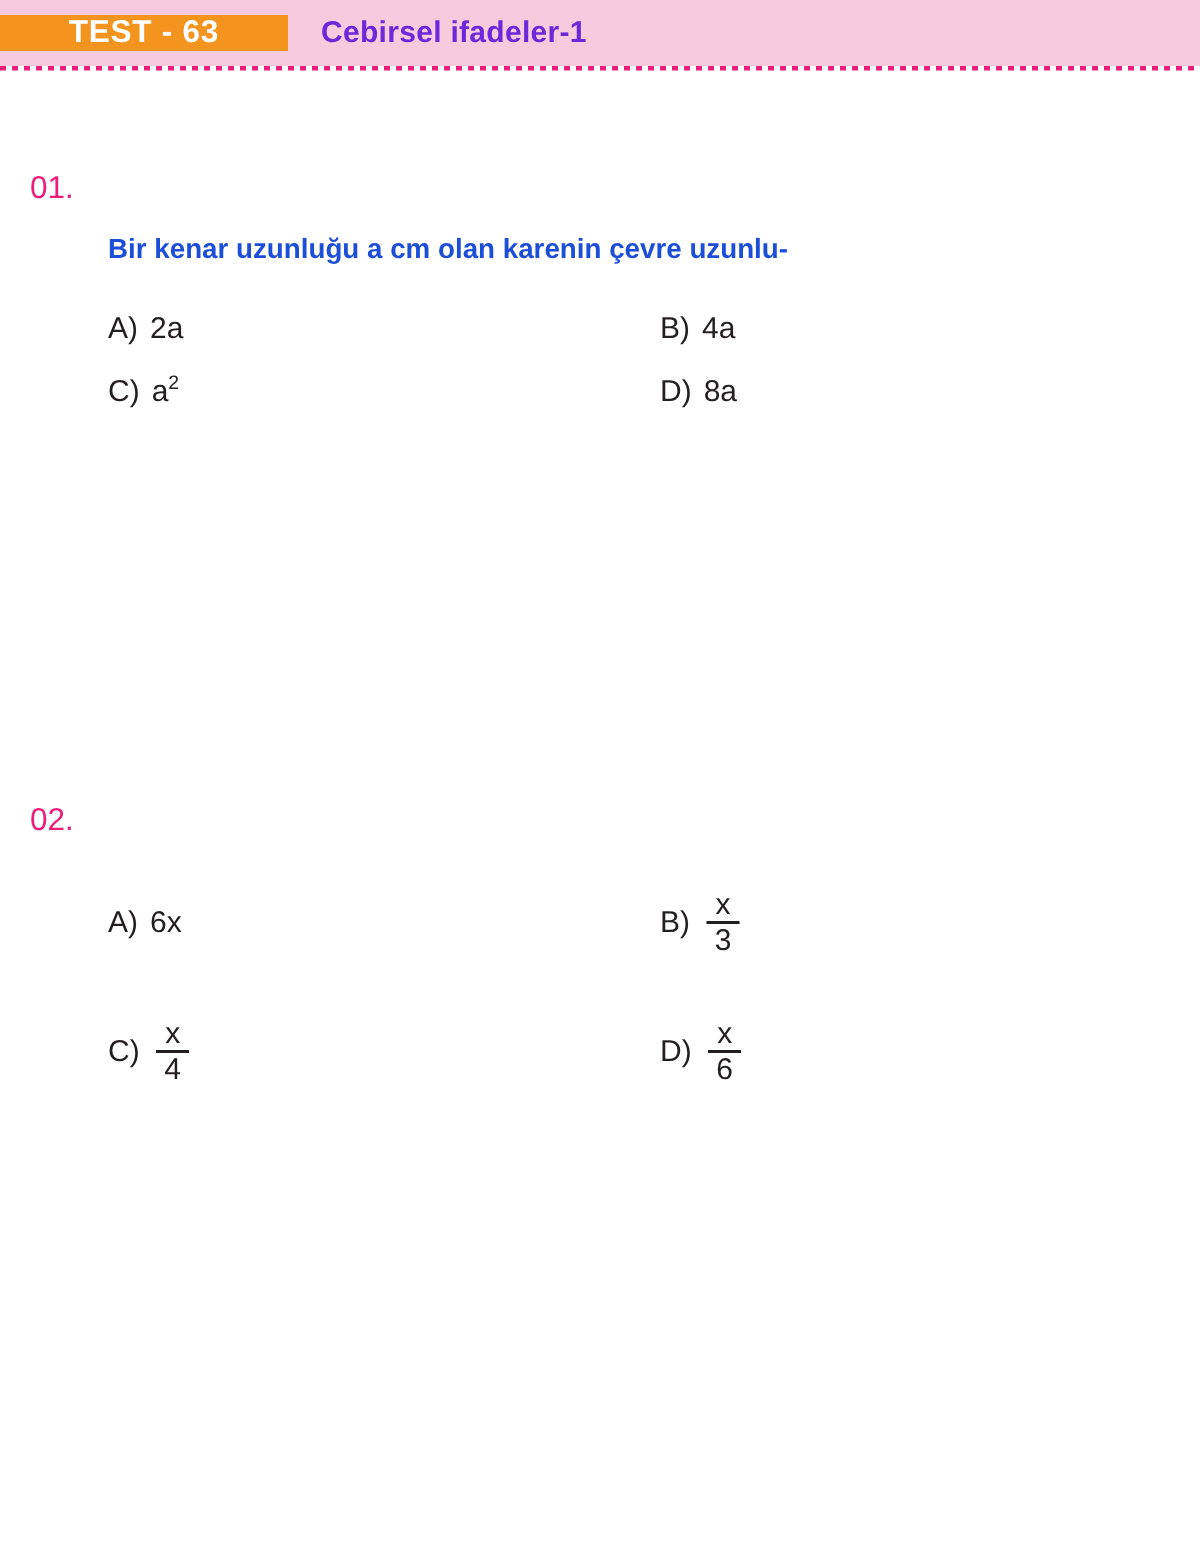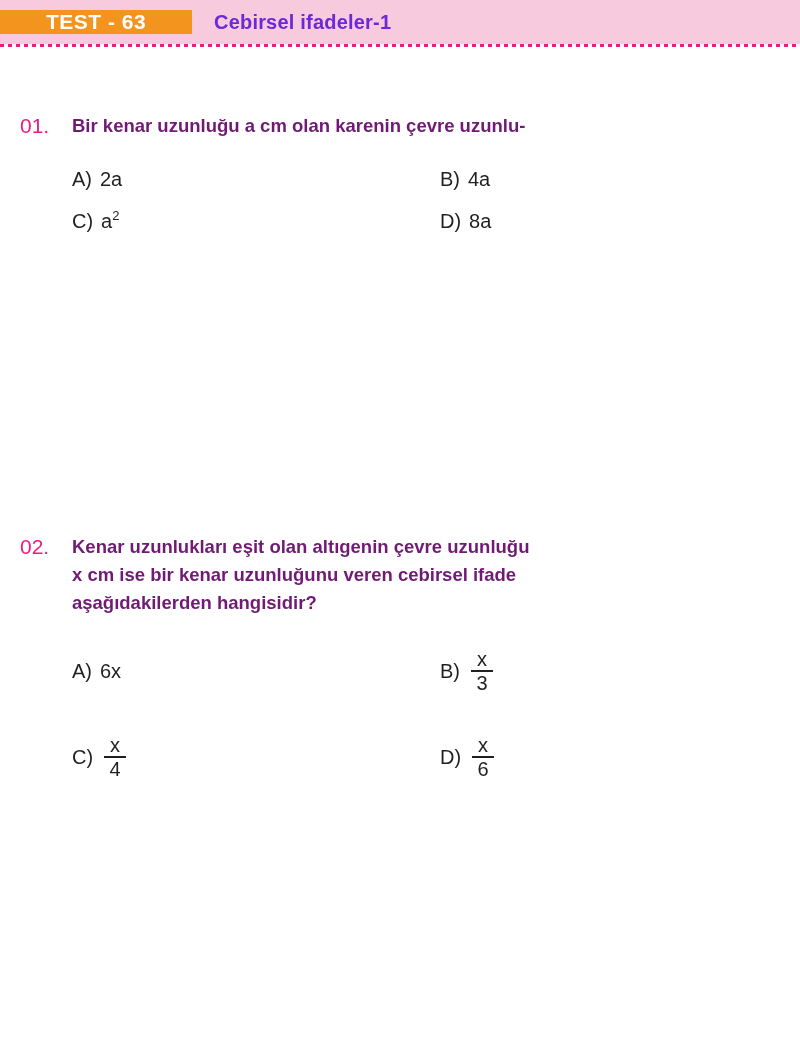--- a/index.html
+++ b/index.html
@@ -86,22 +86,23 @@
     color: #ec1e79;
     font-size: 21px;
     font-weight: normal;
     line-height: 28px;
     flex: none;
   }
   .q-stem {
     font-size: 18.5px;
     font-weight: bold;
     line-height: 28px;
-    color: #701a75;
+    color: #1d4ed8;
     width: 665px;
+    margin-top: 40px;
   }
   .q-stem .line { display: block; white-space: pre; }
 
   
   .options {
     margin-top: 18px;
     margin-left: 72px;
     width: 640px;
     position: relative;
   }
@@ -201,25 +202,20 @@
         <span class="opt-value">8a</span>
       </div>
 
     </div>
   </div>
 </div>
 
 <div class="question" id="question-2">
   <div class="q-row">
     <div class="q-number">02.</div>
-    <div class="q-stem">
-      <span class="line">Kenar uzunlukları eşit olan altıgenin çevre uzunluğu</span>
-      <span class="line">x cm ise bir kenar uzunluğunu veren cebirsel ifade</span>
-      <span class="line">aşağıdakilerden hangisidir?</span>
-    </div>
   </div>
   <div class="options">
     <div class="opt-grid fractions">
 
       <div class="opt">
         <span class="opt-label">A)</span>
         <span class="opt-value">6x</span>
       </div>
 
       <div class="opt">

